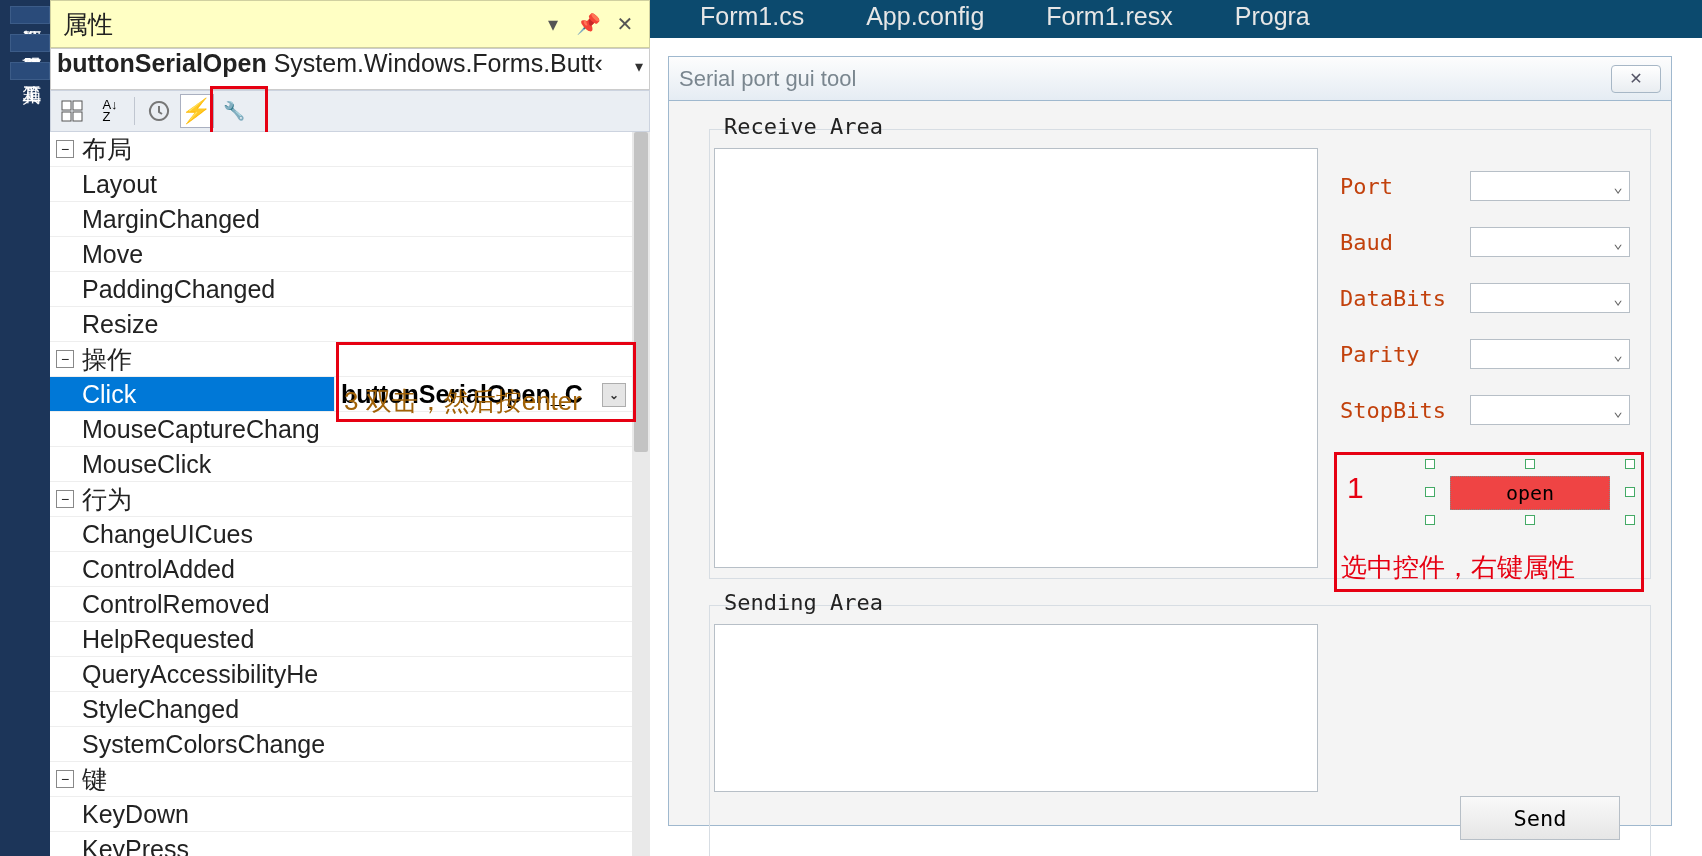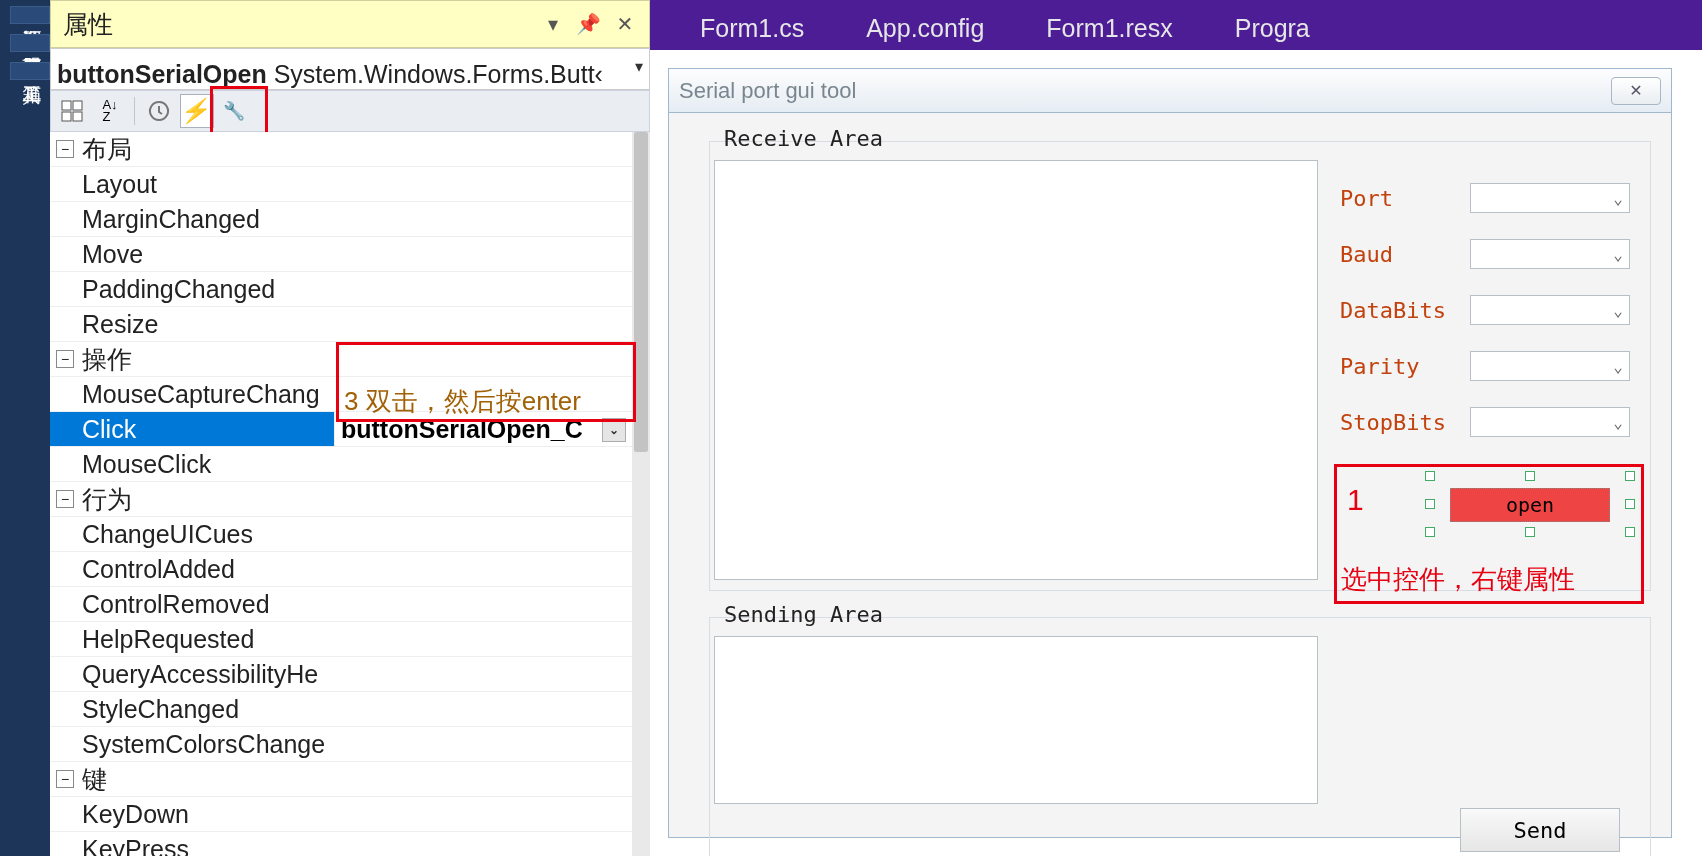--- a/index.html
+++ b/index.html
@@ -57,21 +57,21 @@
     font-size: 20px; color: #555; cursor: pointer;
     display: inline-flex; align-items: center; justify-content: center;
     width: 24px; height: 24px;
   }
 
   .props-selector {
     height: 42px;
     background: #fff;
     border: 1px solid #ccc;
     display: flex;
-    align-items: flex-end;
+    align-items: flex-start;
     font-size: 25px;
     color: #222;
     padding: 0 6px;
     position: relative;
   }
   .props-selector .sel-name { font-weight: 700; }
   .props-selector .dd {
     position: absolute; right: 6px; top: 8px; font-size: 16px; color: #333;
     cursor: pointer;
   }
@@ -178,24 +178,24 @@
 
   
   .right-col {
     flex: 1;
     background: #1c3559;
     display: flex;
     flex-direction: column;
     position: relative;
   }
   .doc-tabs {
-    height: 50px;
+    height: 38px;
     display: flex;
     align-items: flex-end;
-    background: #4c1d95;
+    background: #0c4a6e;
     gap: 2px;
     padding-left: 20px;
   }
   .doc-tab {
     height: 44px;
     padding: 0 30px;
     display: flex; align-items: center;
     color: #e6e6e6;
     font-size: 25px;
     cursor: pointer;
@@ -390,30 +390,30 @@
           <span class="item-name">PaddingChanged</span>
         </div>
       <div class="item-row">
           <span class="item-name">Resize</span>
         </div>
 
       <div class="cat-row">
         <span class="cat-expander">−</span>
         <span>操作</span>
       </div>
-      <div class="item-row">
-          <span class="item-name">MouseCaptureChang</span>
-        </div>
       <div class="item-row selected">
         <span class="item-name">Click</span>
         <span class="item-val">
           <span>buttonSerialOpen_C</span>
           <span class="val-dd">⌄</span>
         </span>
       </div>
+      <div class="item-row">
+          <span class="item-name">MouseCaptureChang</span>
+        </div>
       <div class="item-row">
           <span class="item-name">MouseClick</span>
         </div>
 
       <div class="cat-row">
         <span class="cat-expander">−</span>
         <span>行为</span>
       </div>
       <div class="item-row">
           <span class="item-name">ChangeUICues</span>

